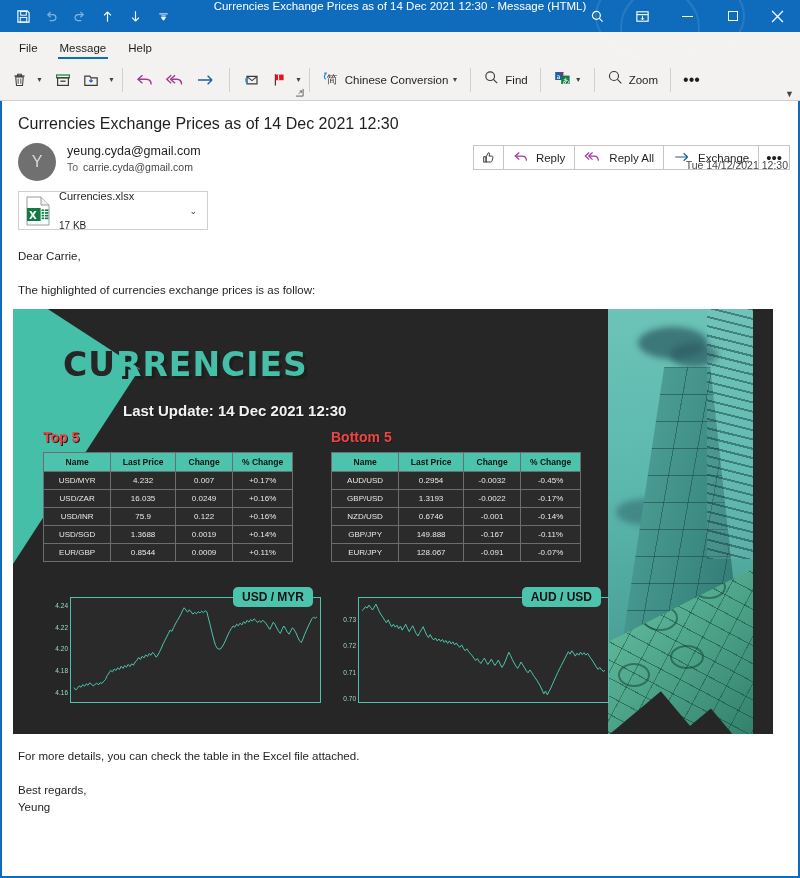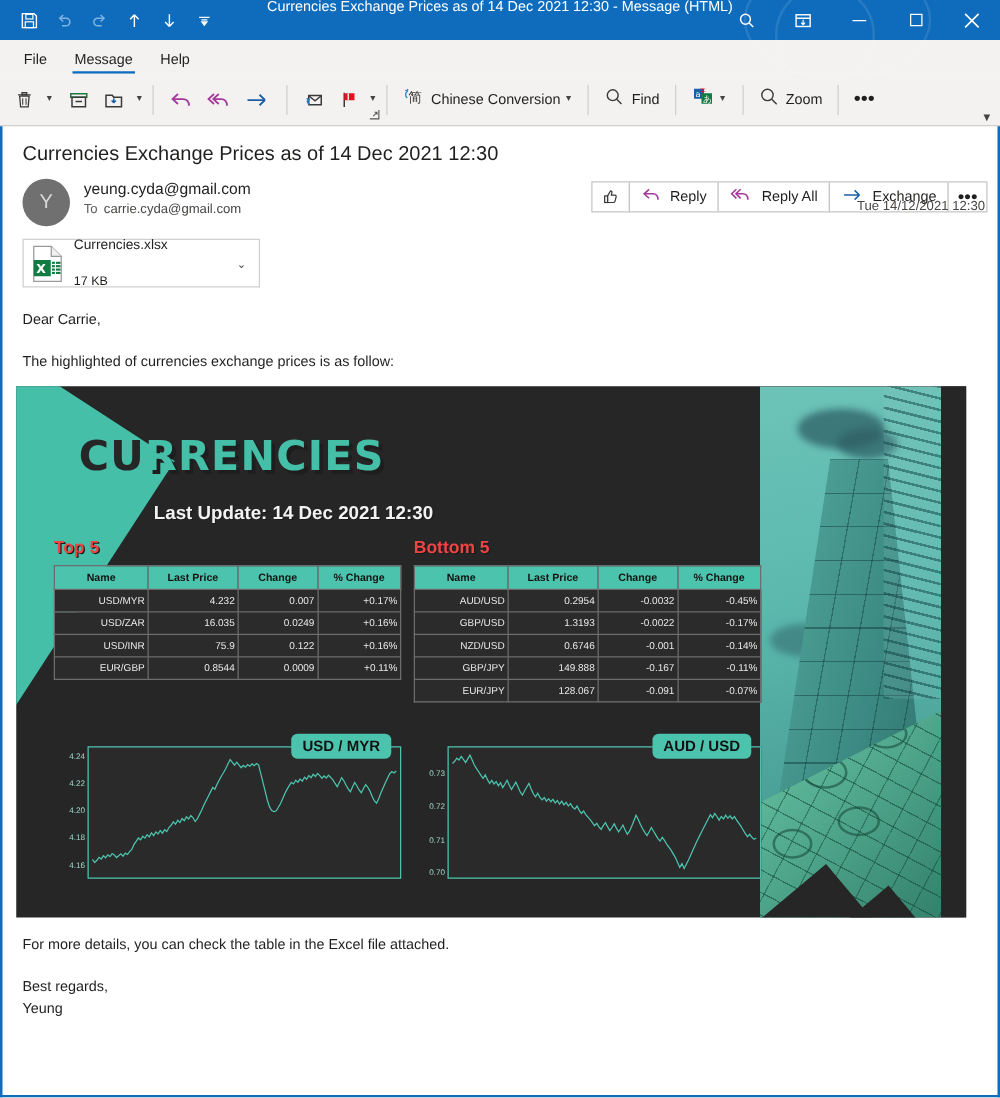--- a/index.html
+++ b/index.html
@@ -181,28 +181,28 @@
     font-weight: bold; text-shadow: 1px 1px 0 #1a1a1a;
   }
 
   
   .tbl-wrap { position: absolute; top: 120px; display: flex; gap: 10px; left: 30px; }
   .tbl-col { width: 278px; }
   .tbl-head {
     text-align: left; color: #ef4444; font-size: 14px; font-weight: bold;
     margin-bottom: 7px; text-shadow: 1px 1px 0 #1a1a1a;
   }
-  table.fx { border-collapse: collapse; width: 278px; table-layout: fixed; }
+  table.fx { border-collapse: collapse; width: 250px; table-layout: fixed; }
   table.fx th {
     background: #4cc4ad; color: #121212; font-size: 8.5px; font-weight: bold;
     padding: 4px 2px; border: 1px solid #6d6d6d; text-align: center;
   }
   table.fx td {
     background: #2b2b2b; color: #e8e8e8; font-size: 8px; padding: 4px 2px;
-    border: 1px solid #6d6d6d; text-align: right;
+    border: 1px solid #6d6d6d; text-align: center;
   }
   table.fx col.c1 { width: 27%; }
   table.fx col.c2 { width: 26%; }
   table.fx col.c3 { width: 23%; }
   table.fx col.c4 { width: 24%; }
 
   
   .chart-row { position: absolute; top: 282px; left: 30px; display: flex; gap: 10px; }
   .chart-box { width: 278px; height: 120px; position: relative; }
   .chart-frame {
@@ -613,20 +613,26 @@
                 <td>0.0249</td>
                 <td>+0.16%</td>
               </tr>
             <tr>
                 <td>USD/INR</td>
                 <td>75.9</td>
                 <td>0.122</td>
                 <td>+0.16%</td>
               </tr>
             <tr>
+                <td>USD/SGD</td>
+                <td>1.3688</td>
+                <td>0.0019</td>
+                <td>+0.14%</td>
+              </tr>
+            <tr>
                 <td>EUR/GBP</td>
                 <td>0.8544</td>
                 <td>0.0009</td>
                 <td>+0.11%</td>
               </tr>
           </tbody>
         </table>
       </div>
 
       <div class="tbl-col">

